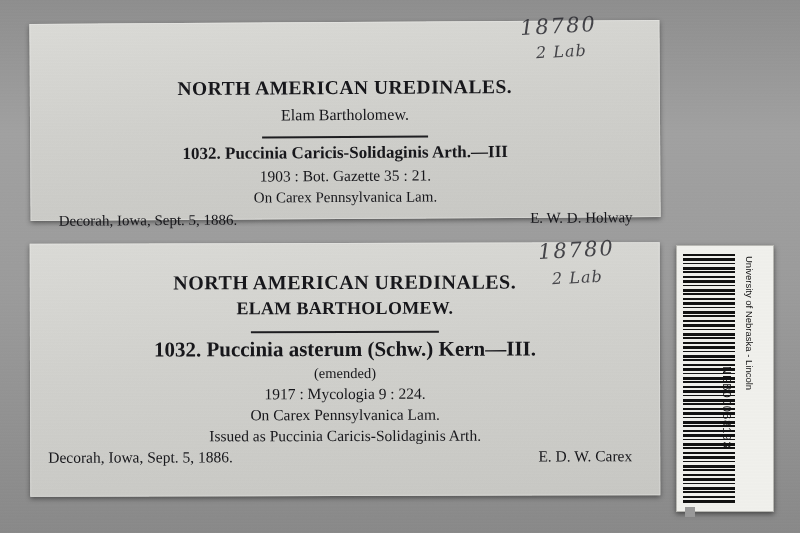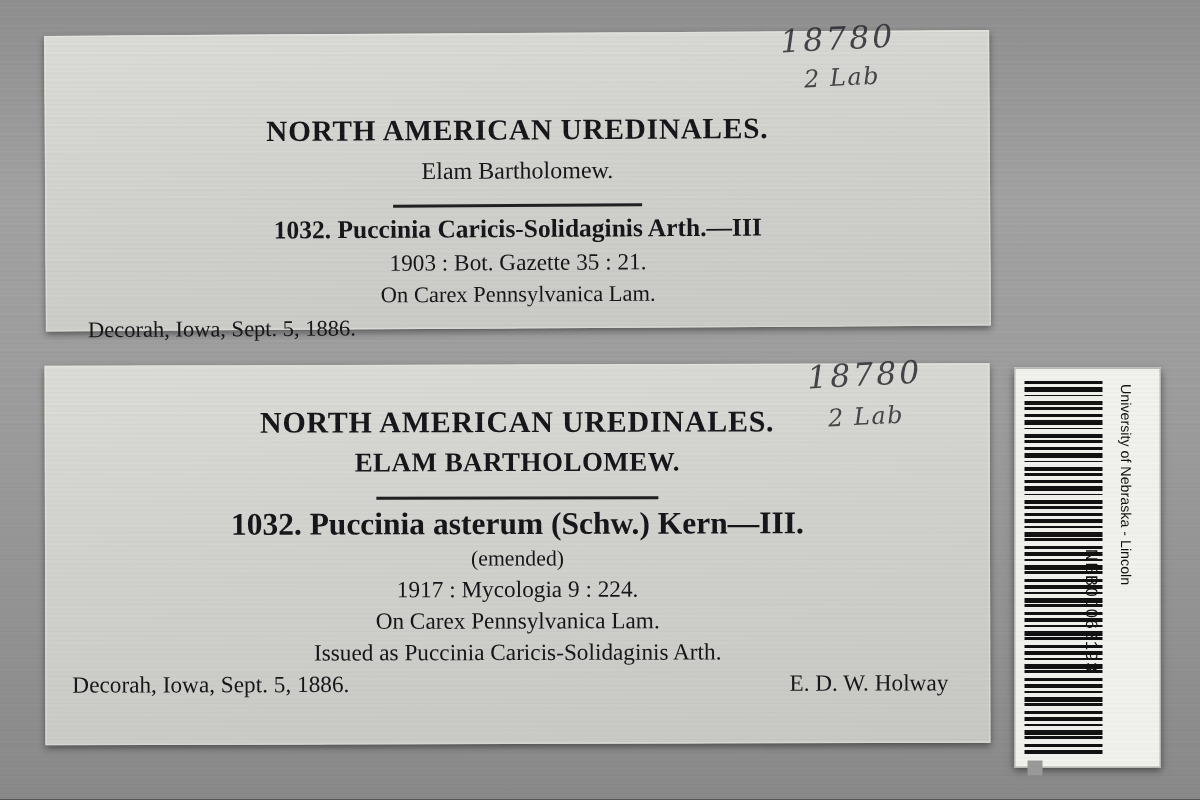--- a/index.html
+++ b/index.html
@@ -286,40 +286,41 @@
   <div class="label label-top">
     <div class="l-inner">
       <div class="title">NORTH AMERICAN UREDINALES.</div>
       <div class="subtitle">Elam Bartholomew.</div>
       <div class="rule"></div>
       <div class="line-main">1032.  Puccinia Caricis-Solidaginis Arth.—III</div>
       <div class="line-2">1903 : Bot. Gazette 35 : 21.</div>
       <div class="line-3">On Carex Pennsylvanica Lam.</div>
       <div class="foot">
         <span>Decorah, Iowa, Sept. 5, 1886.</span>
+        <span>E. W. D. Holway</span>
       </div>
     </div>
   </div>
 
   <div class="handwriting hw-top-num">18780</div>
   <div class="handwriting hw-top-sub">2 Lab</div>
 
   <div class="label label-bottom">
     <div class="l-inner">
       <div class="title">NORTH AMERICAN UREDINALES.</div>
       <div class="subtitle">ELAM BARTHOLOMEW.</div>
       <div class="rule"></div>
       <div class="line-main">1032.   Puccinia asterum  (Schw.)  Kern—III.</div>
       <div class="line-emended">(emended)</div>
       <div class="line-2">1917 : Mycologia 9 : 224.</div>
       <div class="line-3">On Carex Pennsylvanica Lam.</div>
       <div class="line-4">Issued as Puccinia Caricis-Solidaginis Arth.</div>
       <div class="foot">
         <span>Decorah, Iowa, Sept. 5, 1886.</span>
-        <span>E. D. W. Holway</span>
+        <span>E. D. W. Carex</span>
       </div>
     </div>
   </div>
 
   <div class="handwriting hw-bot-num">18780</div>
   <div class="handwriting hw-bot-sub">2 Lab</div>
 
   <div class="barcode-card">
     <div class="barcode-strip"></div>
     <div class="barcode-number">NEB00068193</div>

